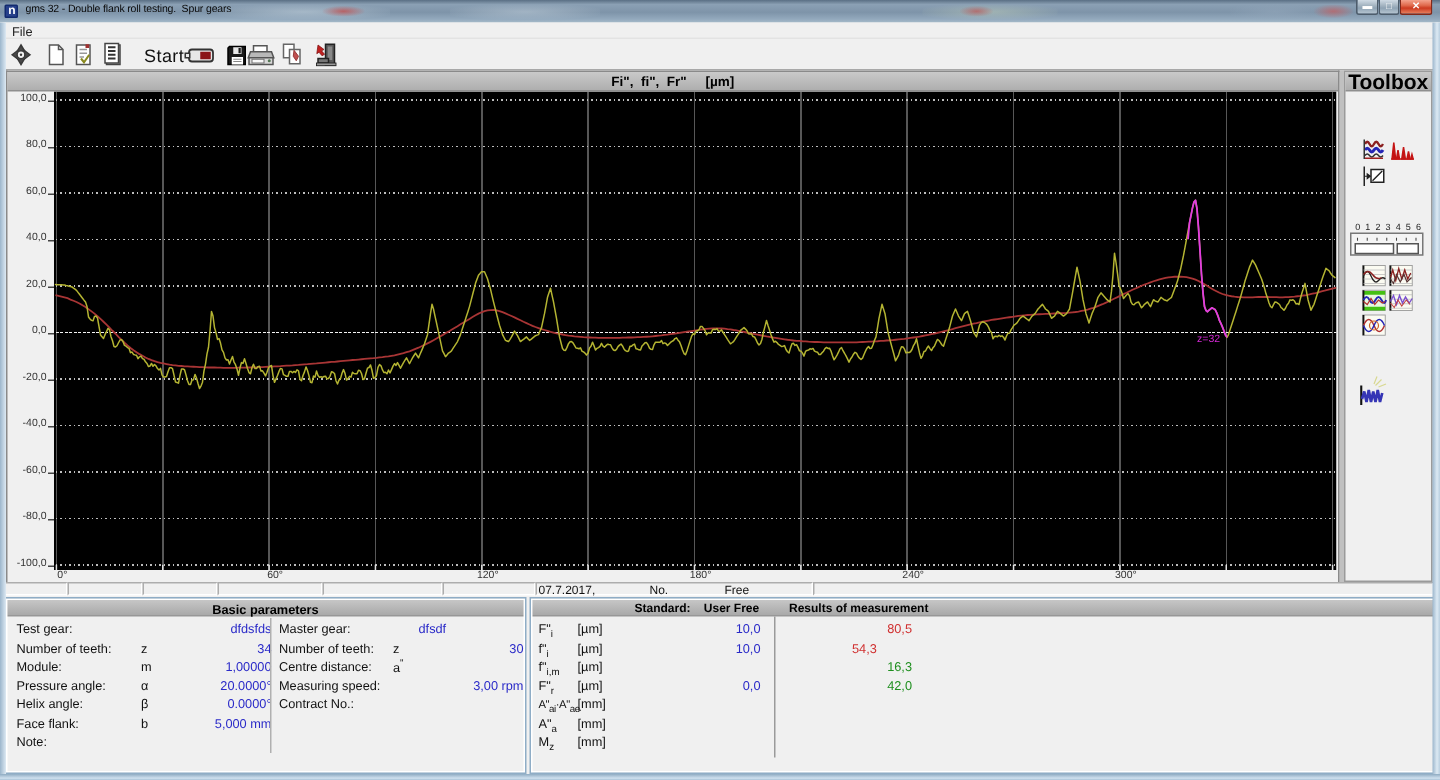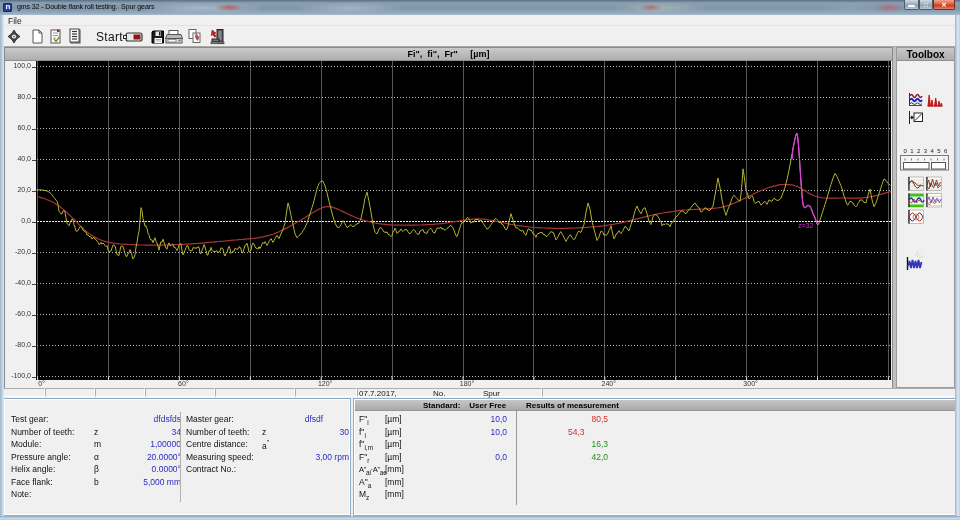--- a/index.html
+++ b/index.html
@@ -22,21 +22,21 @@
 #start{left:96px;top:3.5px;font-size:12px;color:#111;letter-spacing:.3px;}
 
 #main{left:0;top:47px;width:960px;height:341px;background:#c0c0c0;}
 #chartwin{left:4px;top:0;width:889px;height:341px;background:#f0f0f0;border:1px solid #8a8a8a;border-bottom:none;}
 #chead{left:0;top:0;width:887px;height:13px;background:linear-gradient(180deg,#c9c9c9,#aeaeae);border-bottom:1px solid #8f8f8f;text-align:center;font-size:9px;font-weight:bold;color:#000;line-height:13px;}
 .ylab{position:absolute;left:2px;width:24px;text-align:right;font-size:7px;color:#333;}
 .ytick{position:absolute;left:27px;width:4px;height:1px;background:#444;}
 .xlab{position:absolute;top:332px;width:28px;text-align:center;font-size:7px;color:#333;}
 
 #toolbox{left:896px;top:0;width:59px;height:341px;background:#f0f0f0;border:1px solid #9a9a9a;}
-#tbhead{left:0;top:0;width:57px;height:13px;background:linear-gradient(180deg,#c9c9c9,#aeaeae);border-bottom:1px solid #8f8f8f;text-align:center;font-size:10px;font-weight:bold;line-height:13px;}
+#tbhead{left:0;top:0;width:57px;height:13px;background:linear-gradient(180deg,#c9c9c9,#aeaeae);border-bottom:1px solid #8f8f8f;text-align:center;font-size:14px;font-weight:bold;line-height:13px;}
 #rframe{left:955px;top:15px;width:5px;height:505px;background:linear-gradient(90deg,#9cb6cc,#dce9f3 60%,#b9cfe0);}
 #lframe{left:0;top:15px;width:4px;height:505px;background:linear-gradient(90deg,#9cb6cc,#dde9f3);}
 
 #status{left:0;top:388px;width:960px;height:10px;background:#f0f0f0;}
 .scell{position:absolute;top:0;height:9px;border:1px solid #fff;border-top-color:#adadad;border-left-color:#adadad;background:#f0f0f0;}
 
 .pbox{top:398px;height:118px;background:#f0f0f0;border:1px solid #8fadc6;box-shadow:inset 1px 1px 0 #fff, inset -1px -1px 0 #fff;}
 .phead{position:absolute;left:1px;top:1px;right:1px;height:11px;background:linear-gradient(180deg,#c6c6c6,#a9a9a9);border-bottom:1px solid #979797;font-size:8.5px;font-weight:bold;color:#000;}
 .prow{position:absolute;font-size:8.5px;color:#111;white-space:nowrap;}
 .blue{color:#2a2ac8;}
@@ -330,43 +330,46 @@
     <div class="scell" style="left:45px;width:50px"></div>
     <div class="scell" style="left:95px;width:50px"></div>
     <div class="scell" style="left:145px;width:70px"></div>
     <div class="scell" style="left:215px;width:80px"></div>
     <div class="scell" style="left:295px;width:62px"></div>
     <div class="scell" style="left:357px;width:185px"></div>
     <div class="scell" style="left:542px;width:414px"></div>
     <div class="abs" style="left:359px;top:1px;font-size:8px;color:#111">07.7.2017,</div>
     <div class="abs" style="left:401px;top:13px;font-size:8px;color:#111">10:57</div>
     <div class="abs" style="left:433px;top:1px;font-size:8px;color:#111">No.</div>
-    <div class="abs" style="left:483px;top:1px;font-size:8px;color:#111">Spur</div>
+    <div class="abs" style="left:483px;top:1px;font-size:8px;color:#111">Free</div>
   </div>
 <div class="pbox abs" style="left:3px;width:348px;">
+    <div class="phead">
+      <div style="position:absolute;left:0;width:100%;text-align:center;top:0.5px">Basic parameters</div>
+    </div>
     <div class="prow" style="left:7px;top:15px">Test gear:</div>
     <div class="prow blue" style="left:107px;top:15px;width:70px;text-align:right">dfdsfds</div>
     <div class="prow" style="left:7px;top:27.5px">Number of teeth:</div>
     <div class="prow" style="left:90px;top:27.5px">z</div>
     <div class="prow blue" style="left:107px;top:27.5px;width:70px;text-align:right">34</div>
     <div class="prow" style="left:7px;top:40px">Module:</div>
     <div class="prow" style="left:90px;top:40px">m</div>
     <div class="prow blue" style="left:107px;top:40px;width:70px;text-align:right">1,00000</div>
     <div class="prow" style="left:7px;top:52.5px">Pressure angle:</div>
     <div class="prow" style="left:90px;top:52.5px">α</div>
     <div class="prow blue" style="left:107px;top:52.5px;width:70px;text-align:right">20.0000°</div>
     <div class="prow" style="left:7px;top:65px">Helix angle:</div>
     <div class="prow" style="left:90px;top:65px">β</div>
     <div class="prow blue" style="left:107px;top:65px;width:70px;text-align:right">0.0000°</div>
     <div class="prow" style="left:7px;top:77.5px">Face flank:</div>
     <div class="prow" style="left:90px;top:77.5px">b</div>
     <div class="prow blue" style="left:107px;top:77.5px;width:70px;text-align:right">5,000 mm</div>
     <div class="prow" style="left:7px;top:90px">Note:</div>
     <div class="prow" style="left:182px;top:15px">Master gear:</div>
-    <div class="prow blue" style="left:275px;top:15px;width:70px;text-align:center">dfsdf</div>
+    <div class="prow blue" style="left:275px;top:15px;width:70px;text-align:left">dfsdf</div>
     <div class="prow" style="left:182px;top:27.5px">Number of teeth:</div>
     <div class="prow" style="left:258px;top:27.5px">z</div>
     <div class="prow blue" style="left:275px;top:27.5px;width:70px;text-align:right">30</div>
     <div class="prow" style="left:182px;top:40px">Centre distance:</div>
     <div class="prow" style="left:258px;top:40px">a<sup>"</sup></div>
     <div class="prow" style="left:182px;top:52.5px">Measuring speed:</div>
     <div class="prow blue" style="left:275px;top:52.5px;width:70px;text-align:right">3,00 rpm</div>
     <div class="prow" style="left:182px;top:65px">Contract No.:</div>
     <div style="position:absolute;left:176px;top:13px;width:1px;height:90px;background:#b0b0b0"></div>
   </div>

